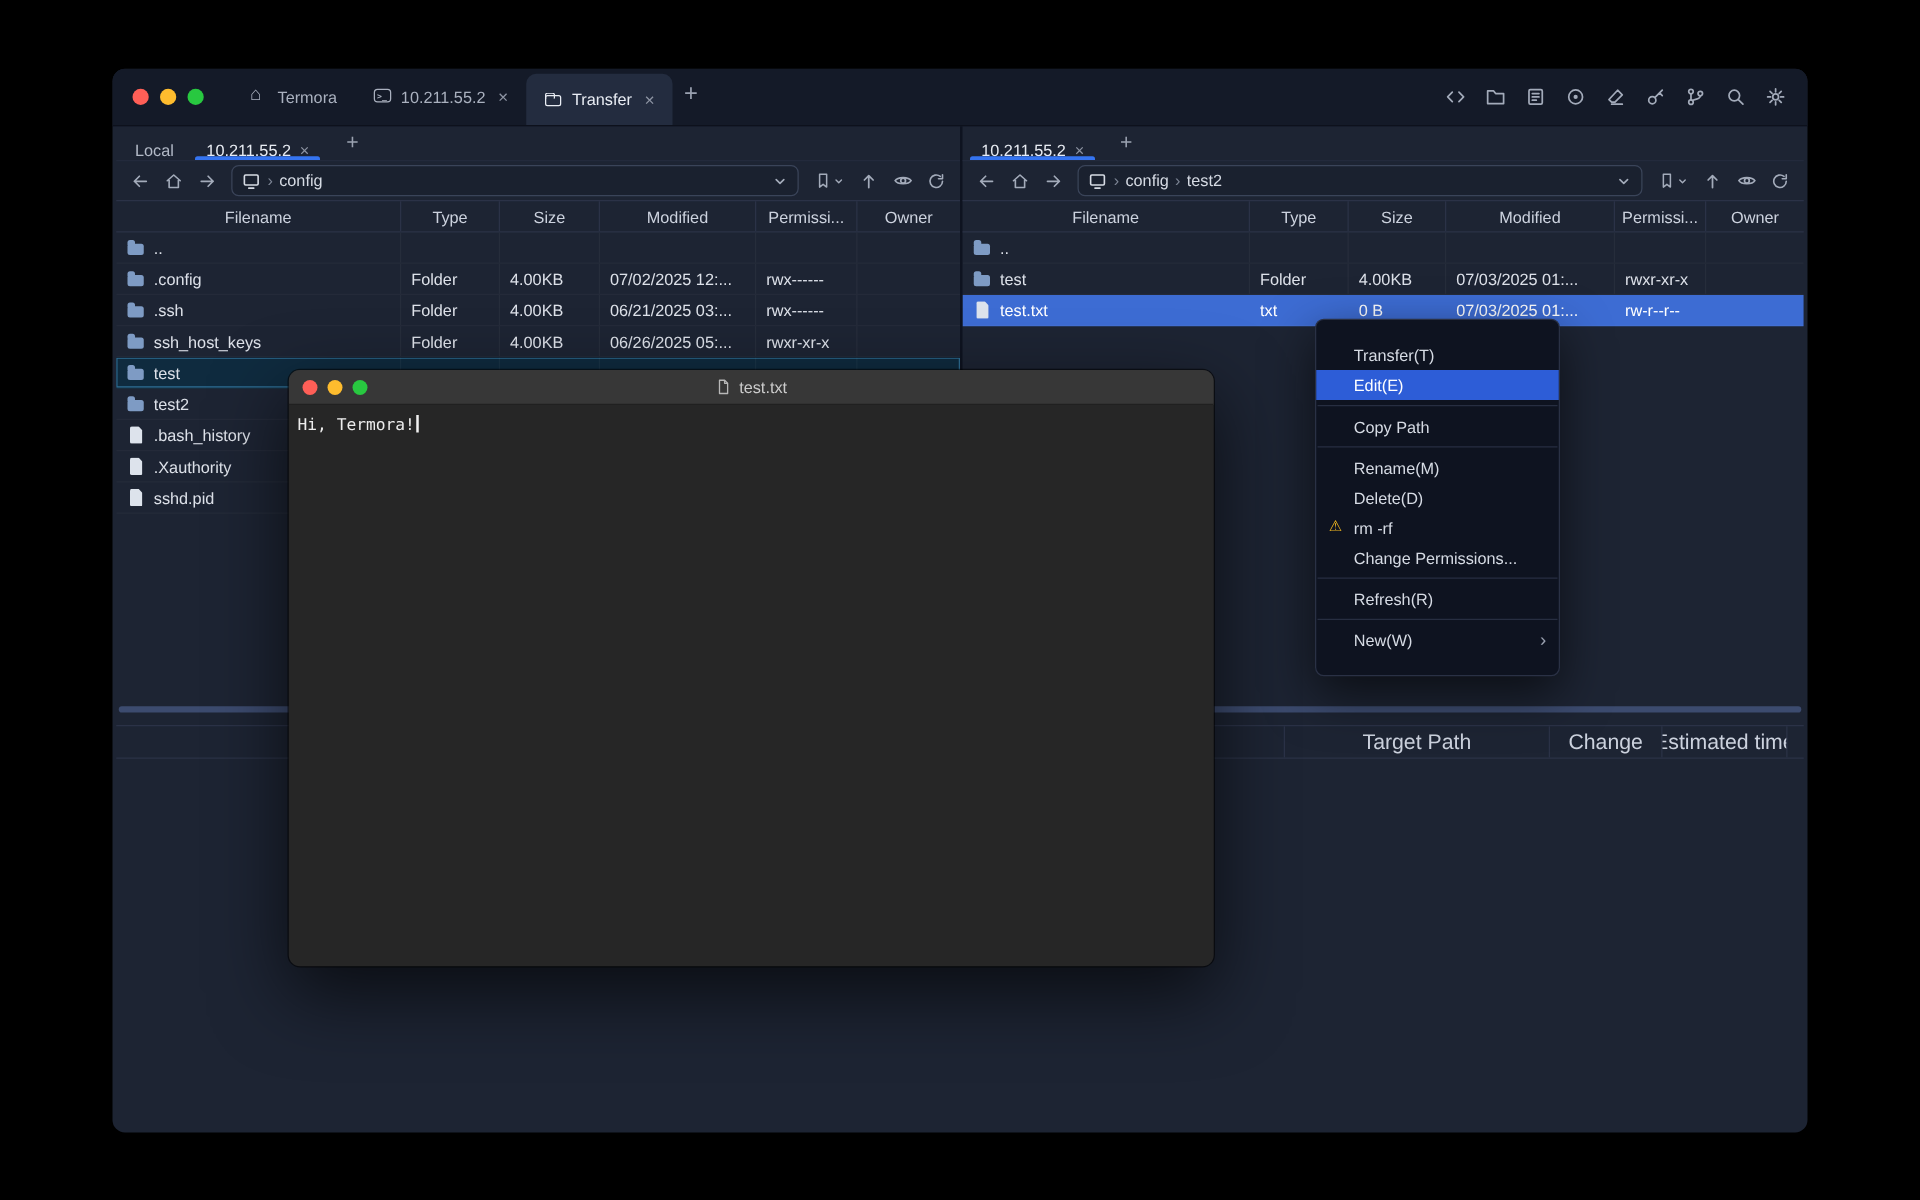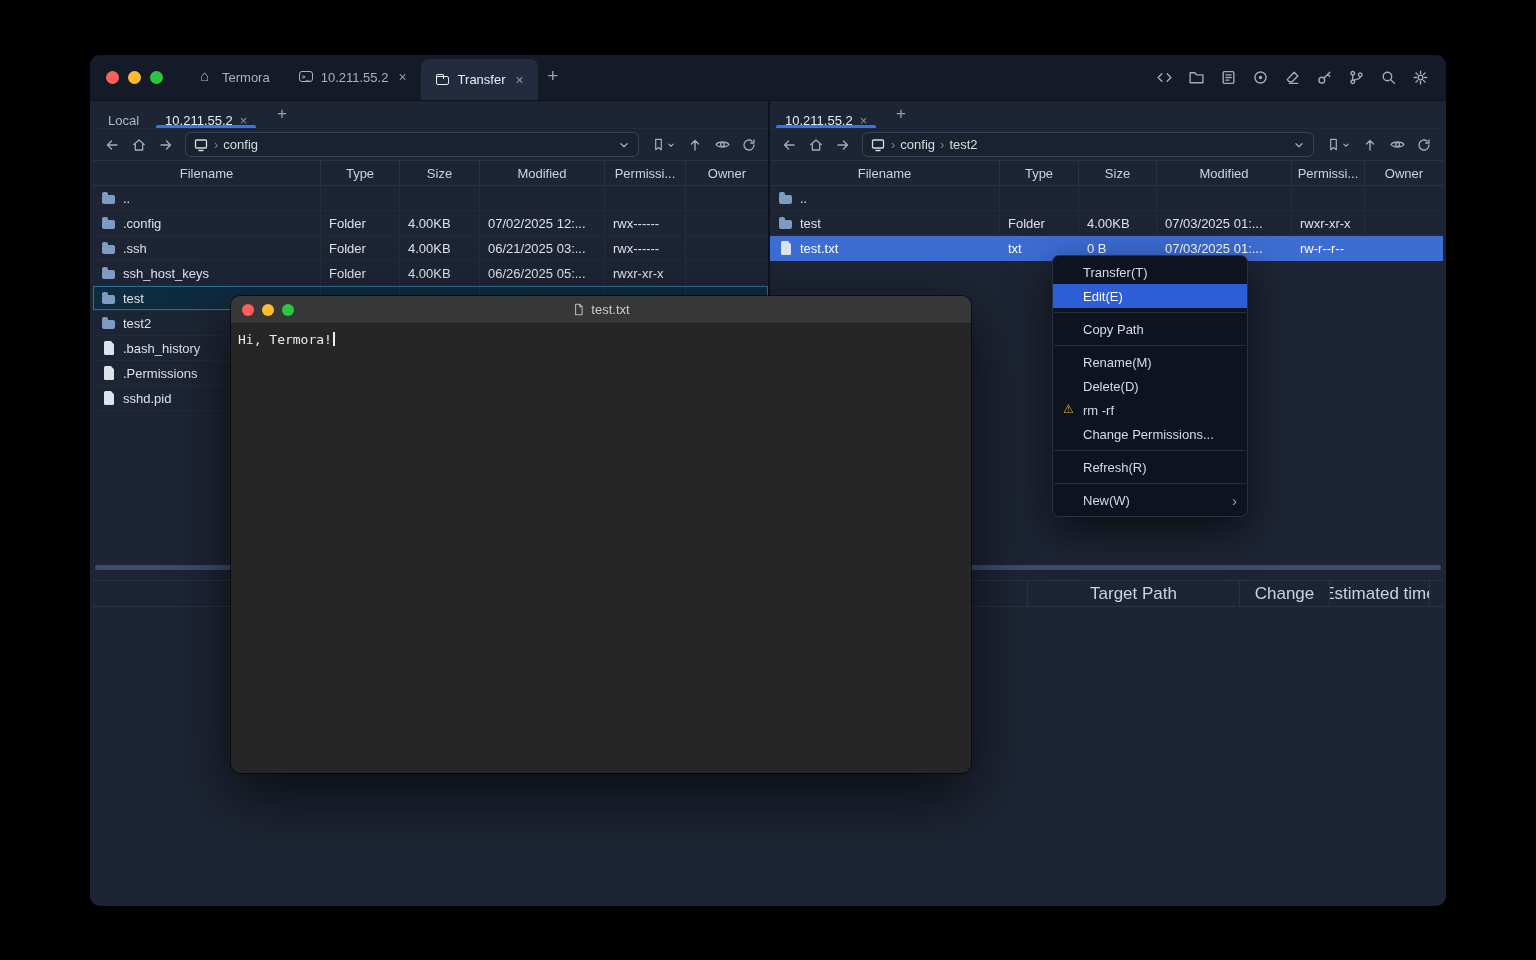--- a/index.html
+++ b/index.html
@@ -109,21 +109,21 @@
       border-bottom:1px solid #202020}
   .editor-traffic{display:flex;gap:8px;padding-left:11px}
   .editor .light{width:12px;height:12px}
   .editor-title{position:absolute;left:50%;transform:translateX(-50%);display:flex;align-items:center;
       gap:6px;color:#cbcbcb;font-size:13px}
   .editor-body{padding:8px 7px;font-family:"DejaVu Sans Mono",monospace;font-size:13px;color:#ececec;line-height:16px}
   .caret{display:inline-block;width:2px;height:14px;background:#efefef;vertical-align:-2px;margin-left:1px}
 
   
   .context-menu{position:absolute;left:962px;top:200px;width:196px;background:#0e1320;
-      border:1px solid #2a3145;border-radius:7px;padding:4px 0;
+      border:1px solid #2a3145;border-radius:7px;padding:16px 0;
       box-shadow:0 14px 40px rgba(0,0,0,.6);z-index:6;font-size:13px;color:#d6dbe4}
   .menu-item{height:24px;display:flex;align-items:center;padding:0 10px 0 30px;position:relative;white-space:nowrap}
   .mi-icon{position:absolute;left:9px;top:4px;width:16px;height:16px}
   .mi-sub{margin-left:auto;color:#9aa1b0;font-size:15px;line-height:1}
   .menu-item.highlighted{background:var(--menu-highlight,#2d5dd7);color:#fff}
   .menu-item.separator{height:9px;padding:0 1px}
   .menu-item.separator::before{content:"";flex:1;height:1px;background:#272e41}
   svg{display:block}
 </style>
 </head>
@@ -380,21 +380,21 @@
                 </div>
                 <div class="td"></div>
                 <div class="td"></div>
                 <div class="td"></div>
                 <div class="td"></div>
                 <div class="td"></div>
               </div>
               <div class="tr">
                 <div class="td">
                   <span class="icon icon-file"></span>
-                  <span>.Permissions</span>
+                  <span>.Xauthority</span>
                 </div>
                 <div class="td"></div>
                 <div class="td"></div>
                 <div class="td"></div>
                 <div class="td"></div>
                 <div class="td"></div>
               </div>
               <div class="tr">
                 <div class="td">
                   <span class="icon icon-file"></span>

